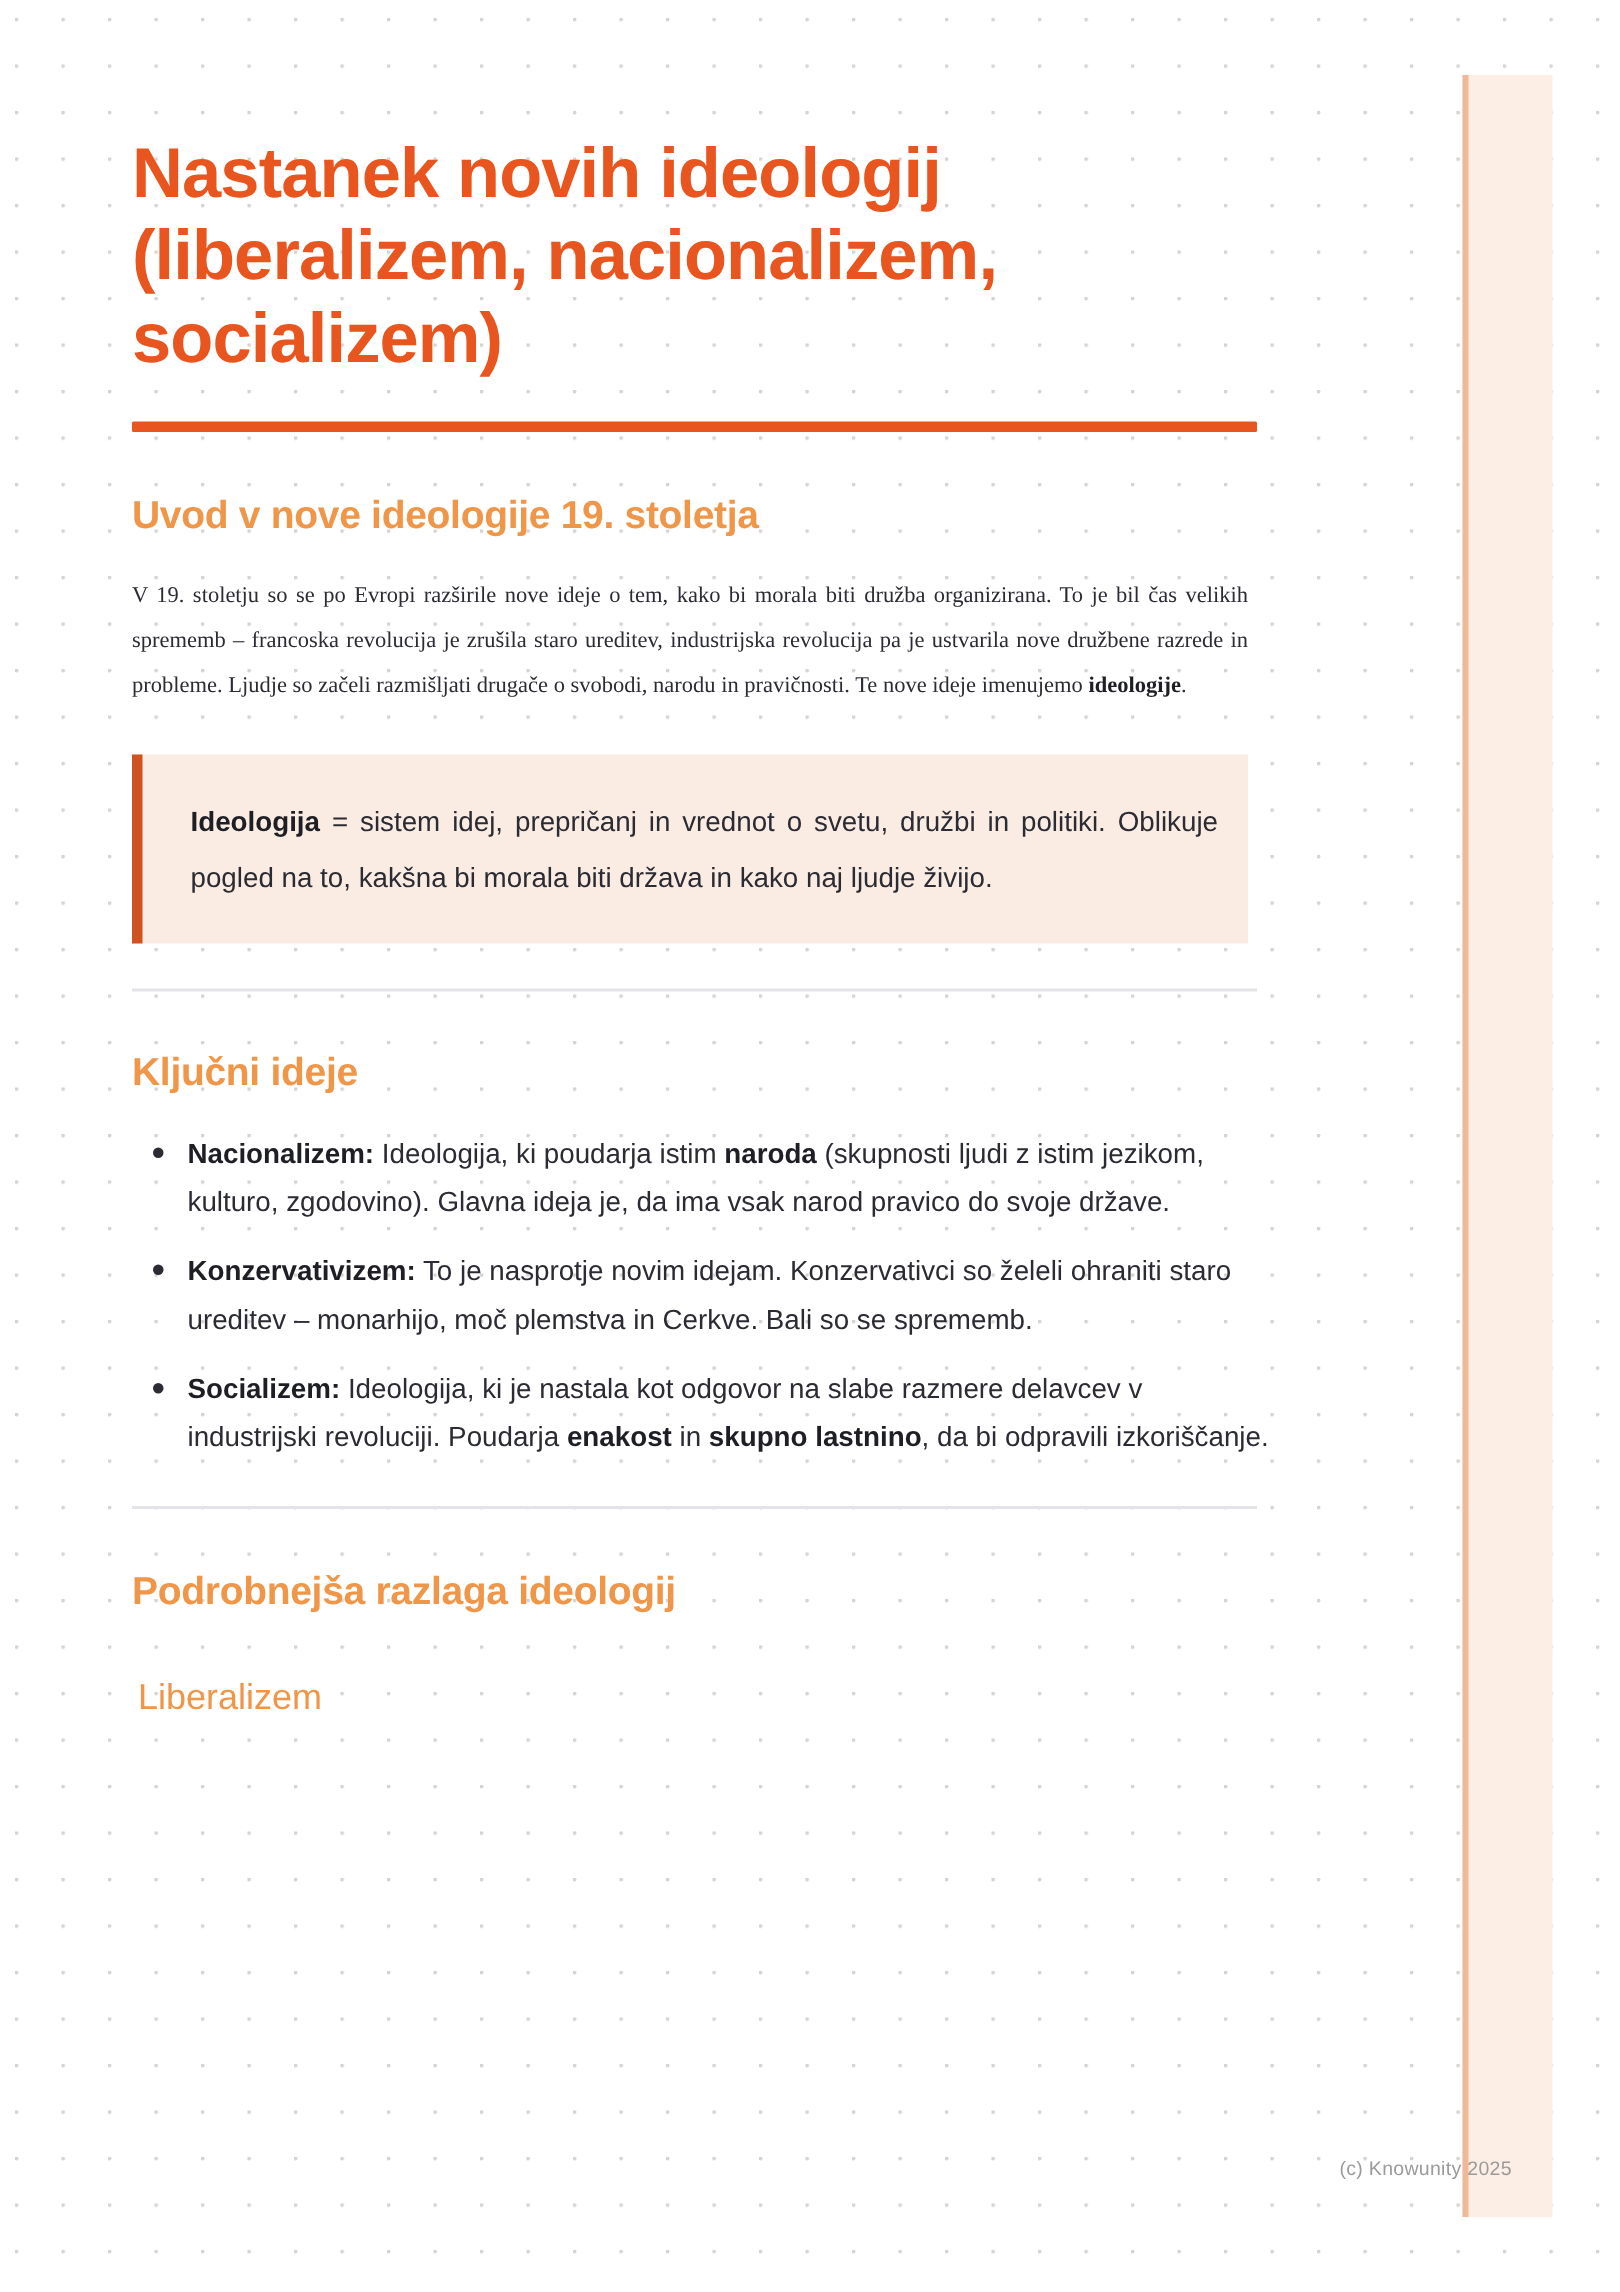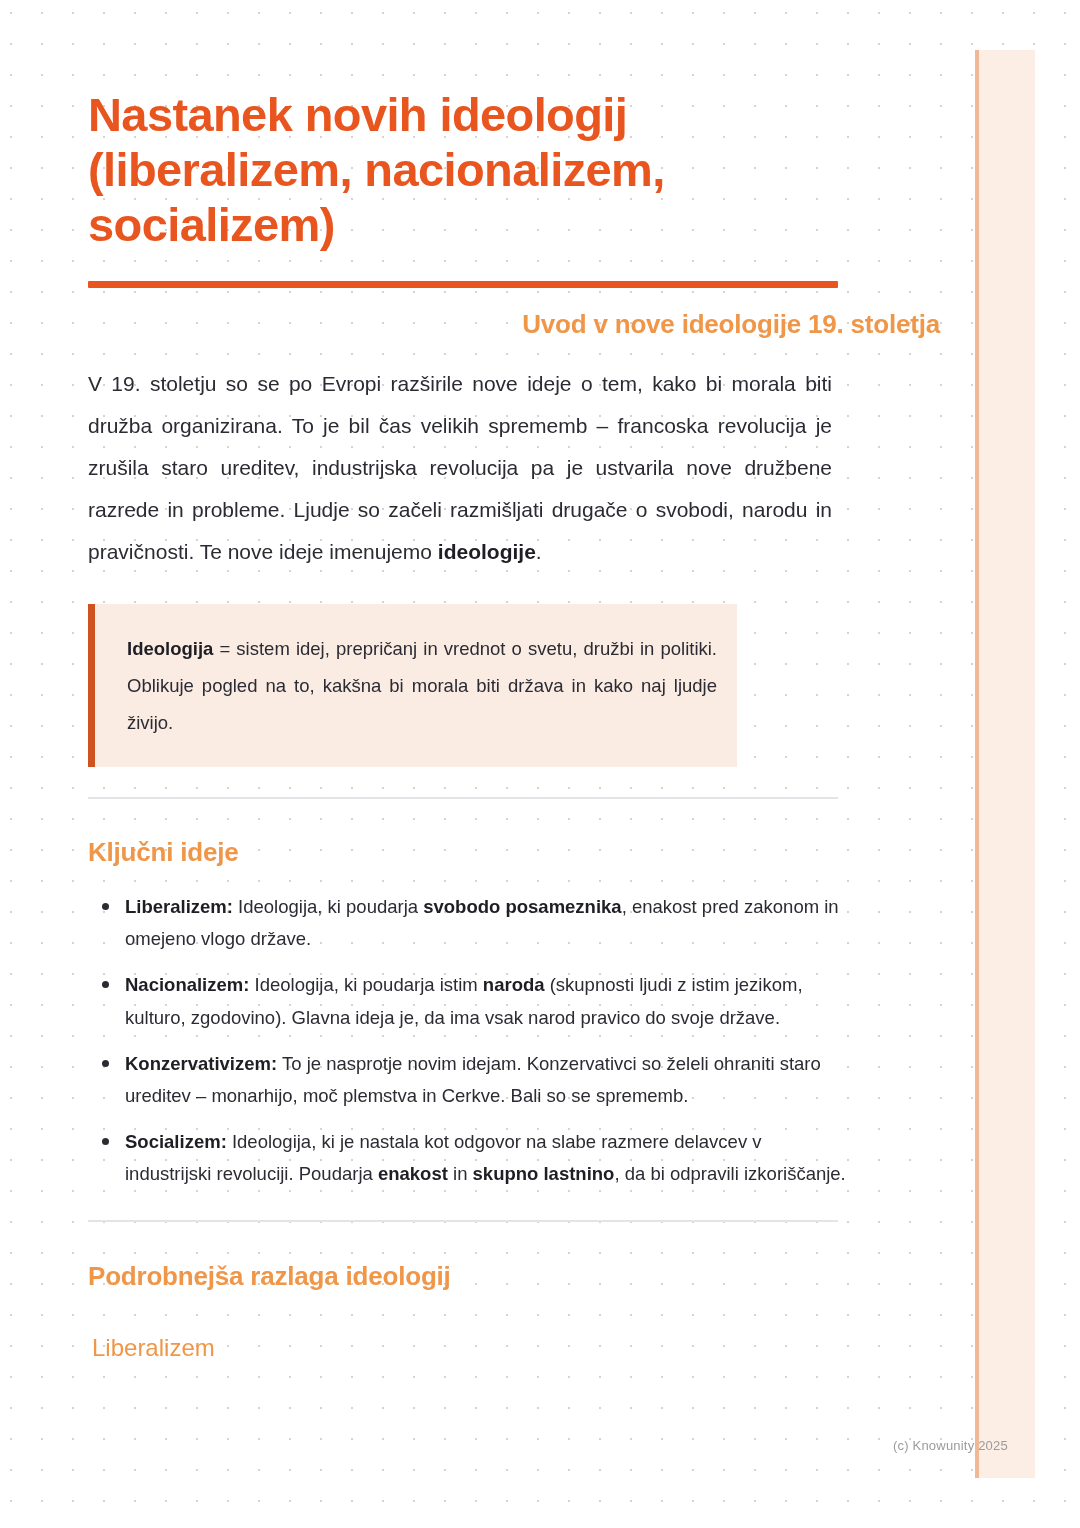--- a/index.html
+++ b/index.html
@@ -70,50 +70,51 @@
 
   
   .h2 {
     margin: 0;
     font-size: 26px;
     line-height: 1.25;
     font-weight: 700;
     color: #ef9648;
     letter-spacing: -0.2px;
   }
-  .h2-top-1 { margin-top: 20px; text-align: right; }
+  .h2-top-1 { margin-top: 39px; }
   .h2-key   { margin-top: 37px; }
   .h2-deep  { margin-top: 38px; }
 
   .h3 {
     margin: 4px;
     margin-top: 40px;
     font-size: 24px;
     line-height: 1.25;
     font-weight: 400;
     color: #ef9648;
   }
 
   
   .para {
     margin: 0;
     margin-top: 23px;
     width: 744px;
-    font-size: 21px;
+    font-size: 15px;
     line-height: 2.0;
     color: #2b2b33;
     text-align: justify;
     text-justify: inter-word;
+    font-family: Liberation Serif, serif;
   }
   .para b, .callout b, .bullet b { font-weight: 700; color: #1e1e25; }
 
   
   .callout {
     margin-top: 31px;
-    width: 649px;
+    width: 744px;
     box-sizing: border-box;
     background: #fbece3;
     border-left: 7px solid #cf5321;
     padding: 26px 20px 26px 32px;
   }
   .callout p {
     margin: 0;
     font-size: 18.5px;
     line-height: 2.0;
     color: #2b2b33;
@@ -185,24 +186,20 @@
 
     <div class="callout">
       <p><b>Ideologija</b><span> = sistem idej, prepričanj in vrednot o svetu, družbi in politiki. Oblikuje pogled na to, kakšna bi morala biti država in kako naj ljudje živijo.</span></p>
     </div>
 
     <div class="divider"></div>
 
     <h2 class="h2 h2-key">Ključni ideje</h2>
 
     <ul class="bullets">
-      <li class="bullet">
-        <span class="dot"></span>
-        <b>Liberalizem:</b><span> Ideologija, ki poudarja </span><b>svobodo posameznika</b><span>, enakost pred zakonom in omejeno vlogo države.</span><b></b><span></span>
-      </li>
       <li class="bullet">
         <span class="dot"></span>
         <b>Nacionalizem:</b><span> Ideologija, ki poudarja istim </span><b>naroda</b><span> (skupnosti ljudi z istim jezikom, kulturo, zgodovino). Glavna ideja je, da ima vsak narod pravico do svoje države.</span><b></b><span></span>
       </li>
       <li class="bullet">
         <span class="dot"></span>
         <b>Konzervativizem:</b><span> To je nasprotje novim idejam. Konzervativci so želeli ohraniti staro ureditev – monarhijo, moč plemstva in Cerkve. Bali so se sprememb.</span><b></b><span></span><b></b><span></span>
       </li>
       <li class="bullet">
         <span class="dot"></span>

